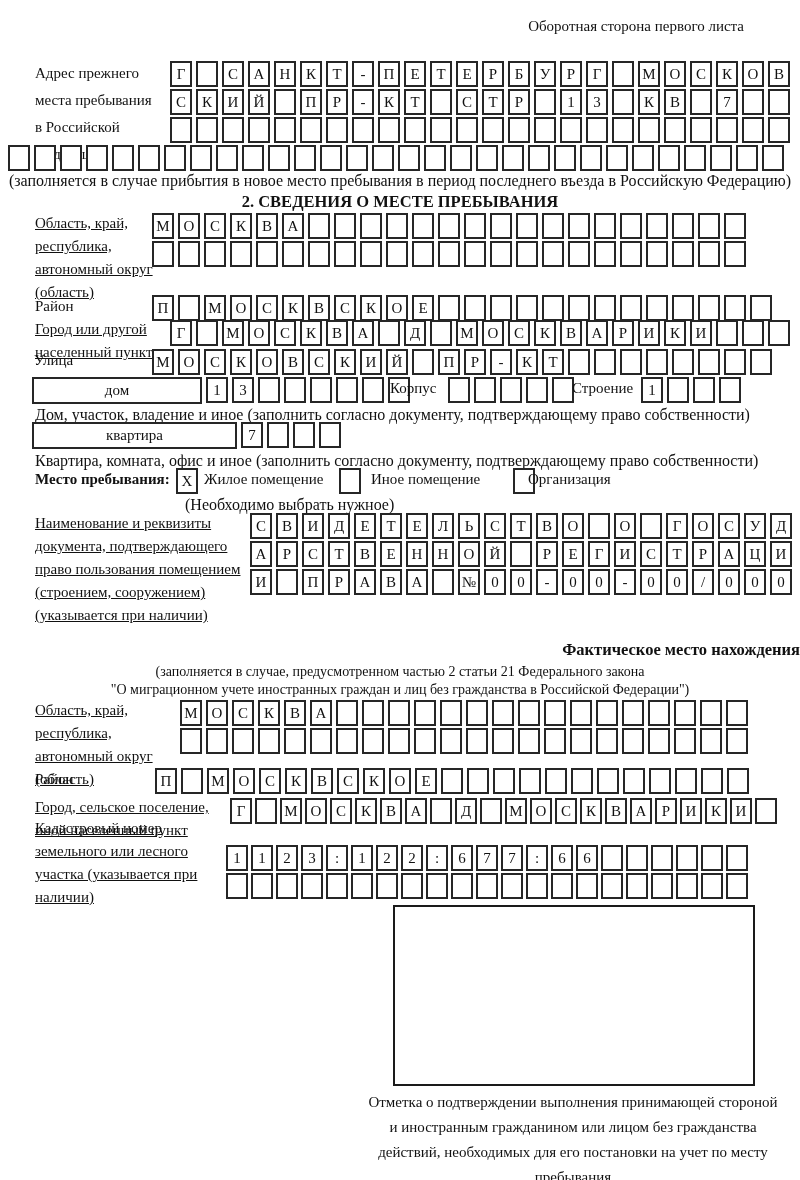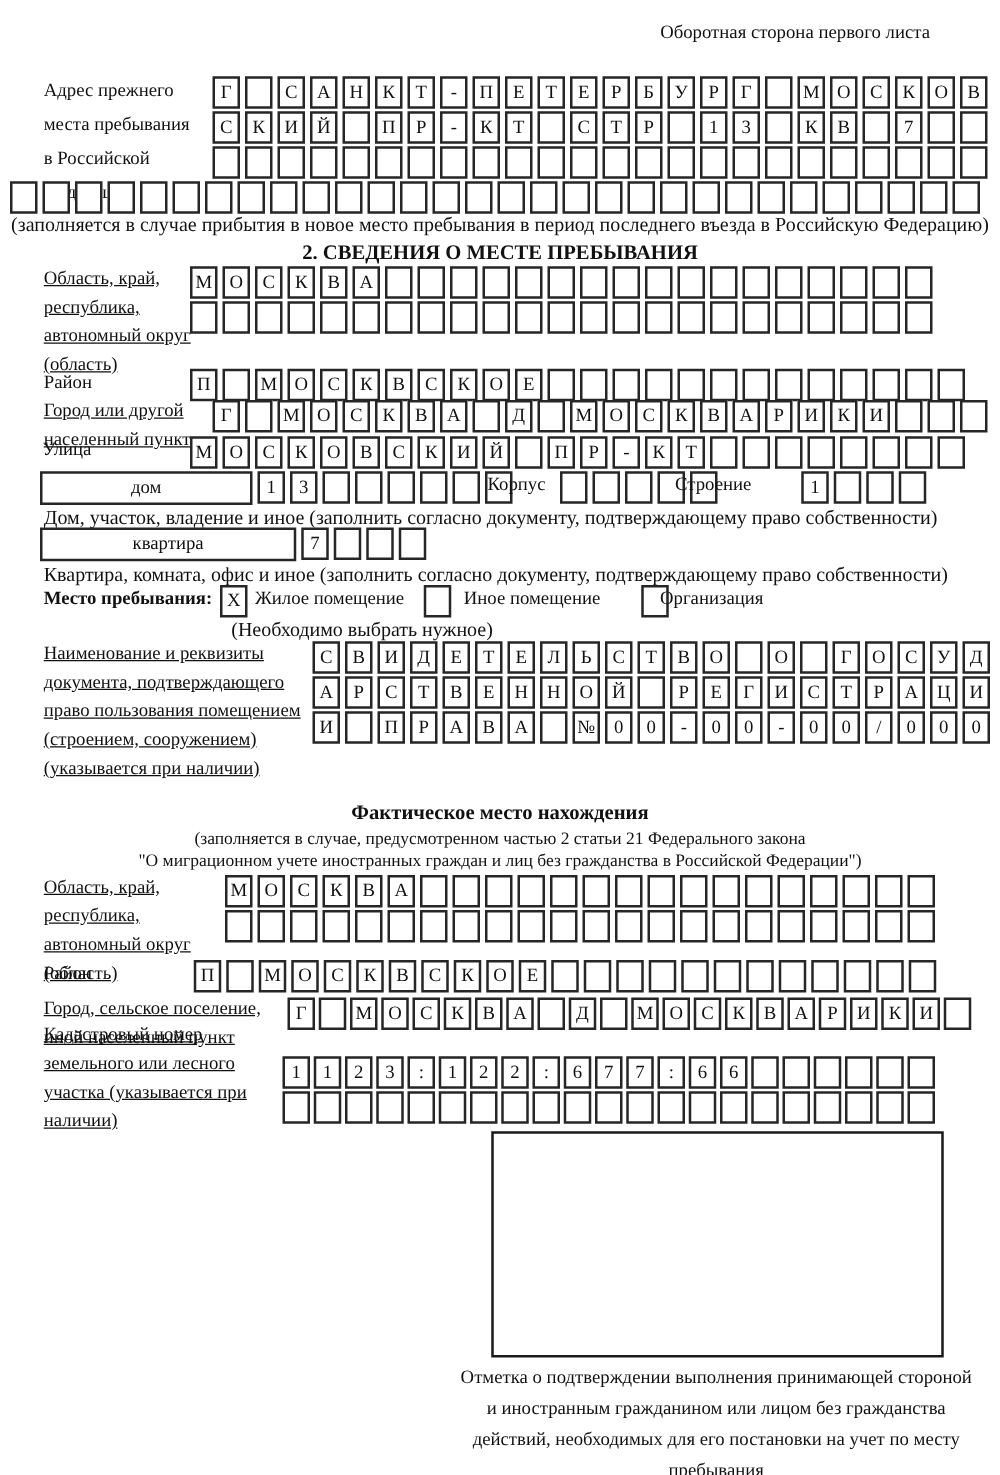--- a/index.html
+++ b/index.html
@@ -303,21 +303,21 @@
     <span class="cell"></span>
   </div>
 <div class="abs" style="left:390px; top:380px;">Корпус</div>
 <div class="cells" style="left:448px; top:377px;">
     <span class="cell"></span>
     <span class="cell"></span>
     <span class="cell"></span>
     <span class="cell"></span>
     <span class="cell"></span>
   </div>
-<div class="abs" style="left:540px; top:380px;">Строение</div>
+<div class="abs" style="left:572px; top:380px;">Строение</div>
 <div class="cells" style="left:641px; top:377px;">
     <span class="cell">1</span>
     <span class="cell"></span>
     <span class="cell"></span>
     <span class="cell"></span>
   </div>
 <div class="abs cap" style="left:35px; top:406px;">Дом, участок, владение и иное (заполнить согласно документу, подтверждающему право собственности)</div>
 
 <div class="widebox" style="left:32px; top:422px; width:205px;">квартира</div>
 <div class="cells" style="left:241px; top:422px;">
@@ -407,21 +407,21 @@
     <span class="cell">0</span>
     <span class="cell">-</span>
     <span class="cell">0</span>
     <span class="cell">0</span>
     <span class="cell">/</span>
     <span class="cell">0</span>
     <span class="cell">0</span>
     <span class="cell">0</span>
   </div>
 
-<div class="abs center title" style="top:640px;">Фактическое место нахождения</div>
+<div class="abs center title" style="top:640px;text-align:right;">Фактическое место нахождения</div>
 <div class="abs center cap" style="top:664px; font-size:14px;">(заполняется в случае, предусмотренном частью 2 статьи 21 Федерального закона</div>
 <div class="abs center cap" style="top:682px; font-size:14px;">"О миграционном учете иностранных граждан и лиц без гражданства в Российской Федерации")</div>
 
 <div class="abs lbl-tight" style="left:35px; top:699px; width:150px;">Область, край, республика, автономный округ (область)</div>
 <div class="cells" style="left:180px; top:700px;">
     <span class="cell">М</span>
     <span class="cell">О</span>
     <span class="cell">С</span>
     <span class="cell">К</span>
     <span class="cell">В</span>

